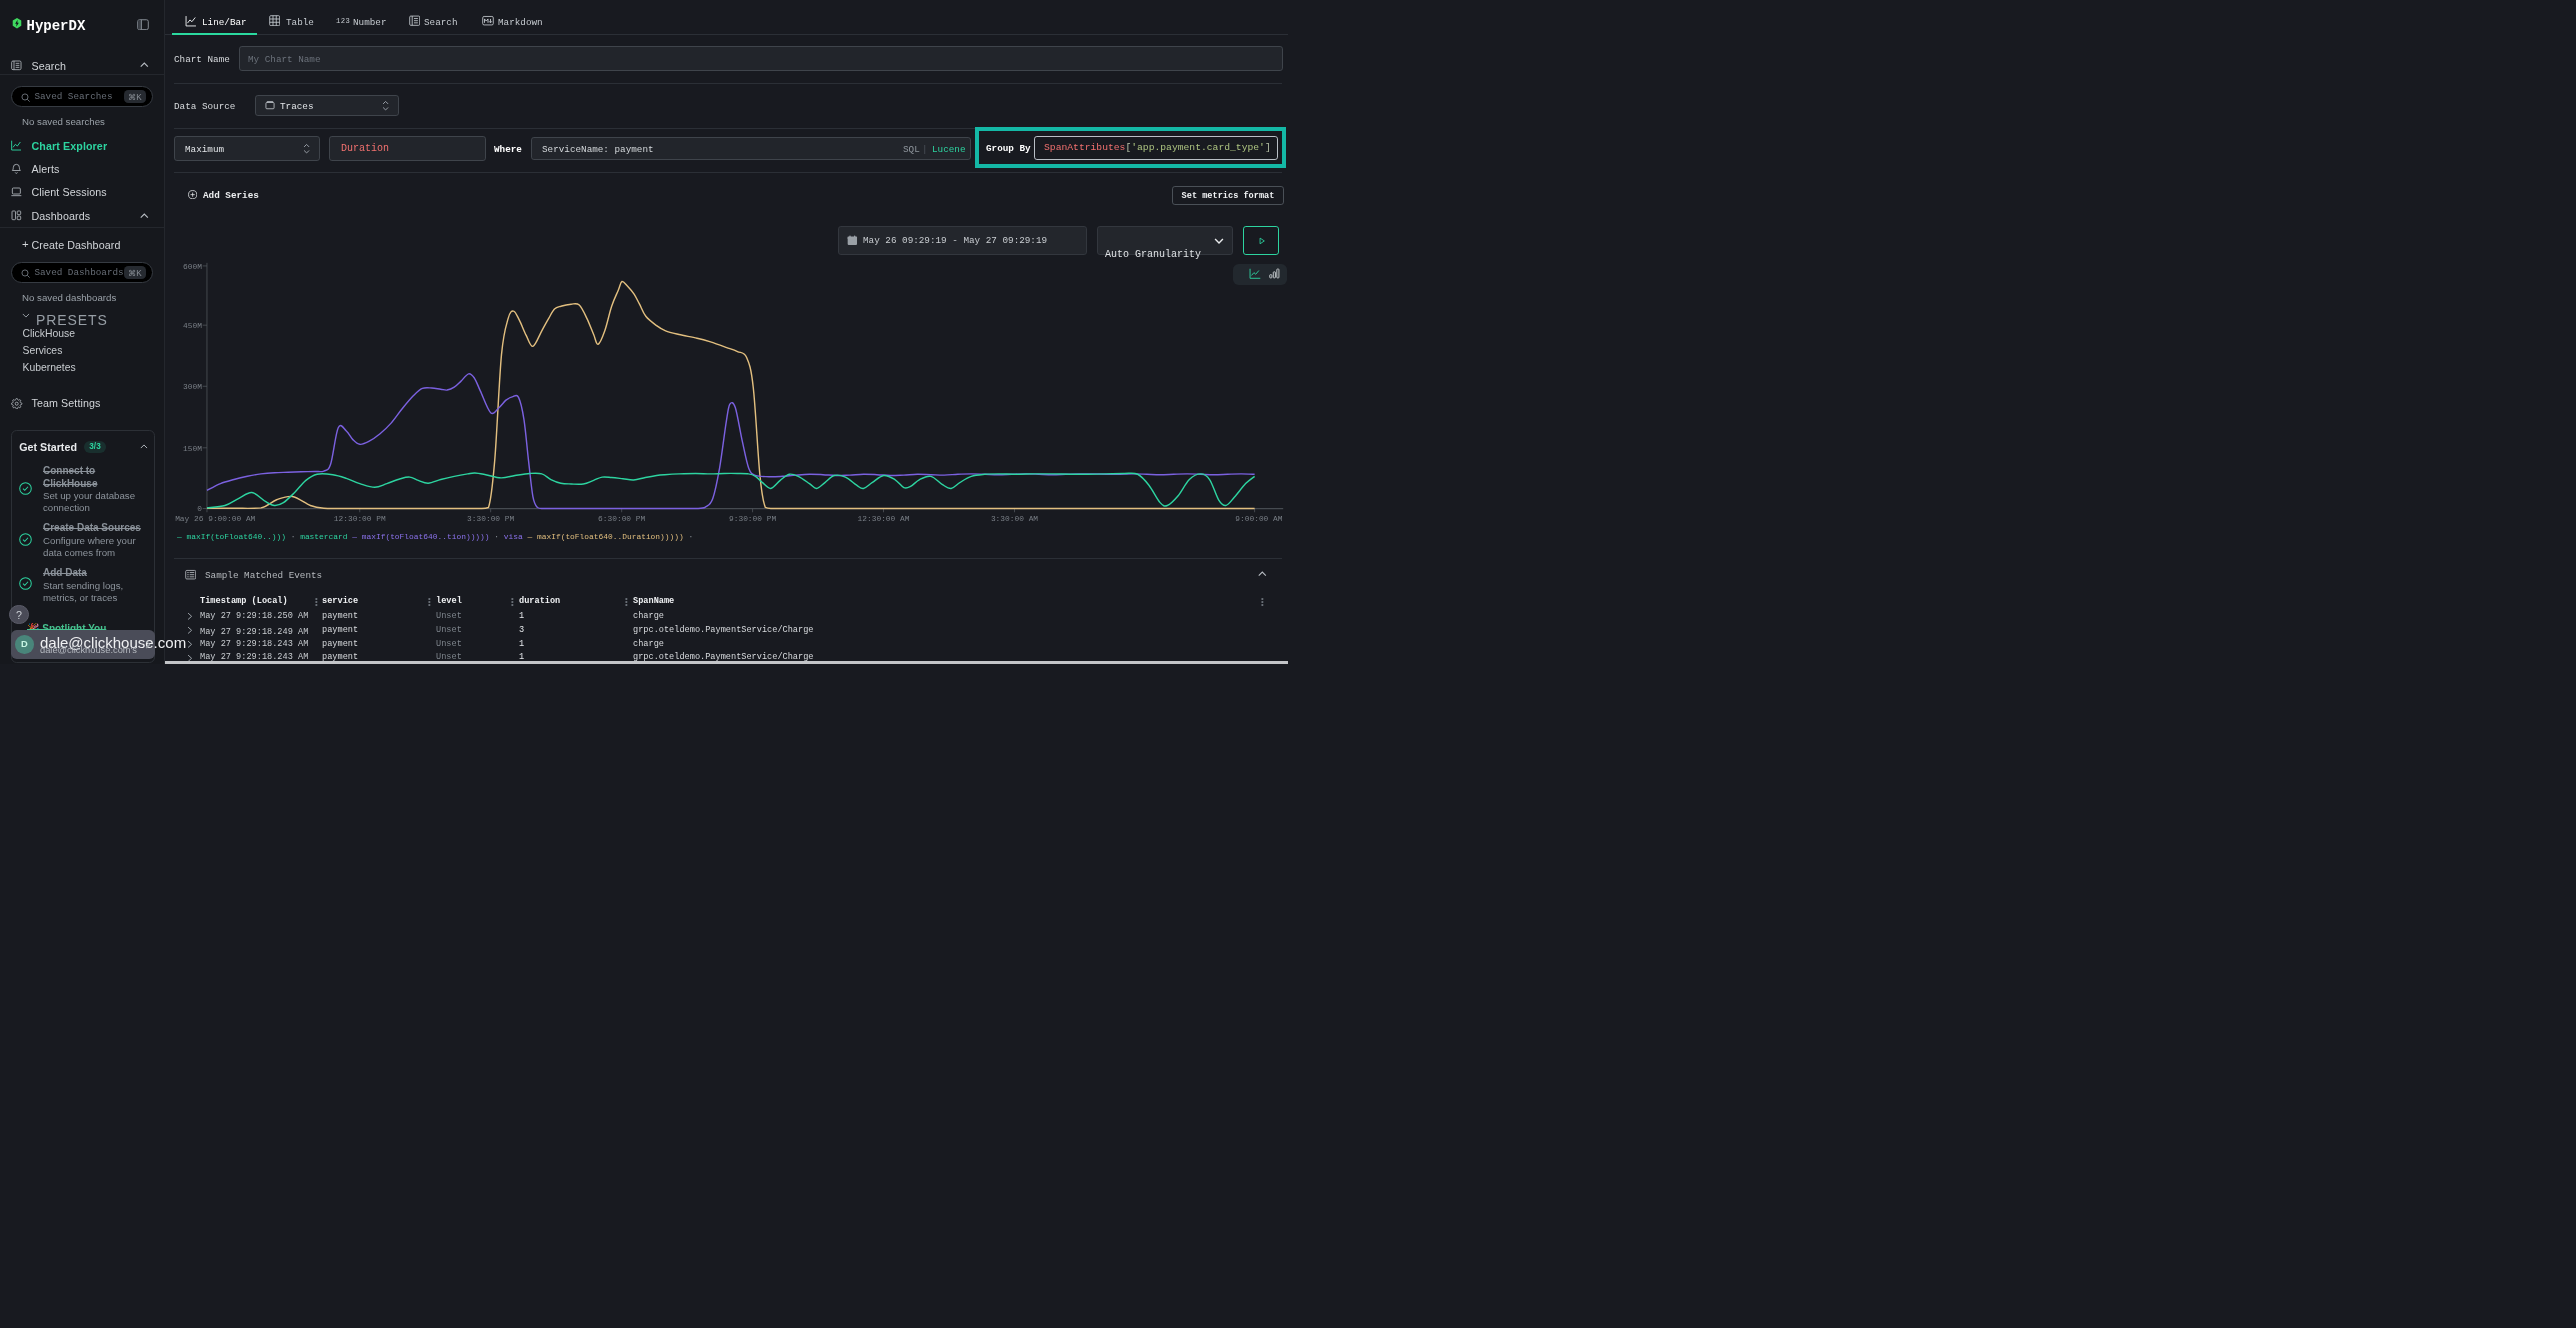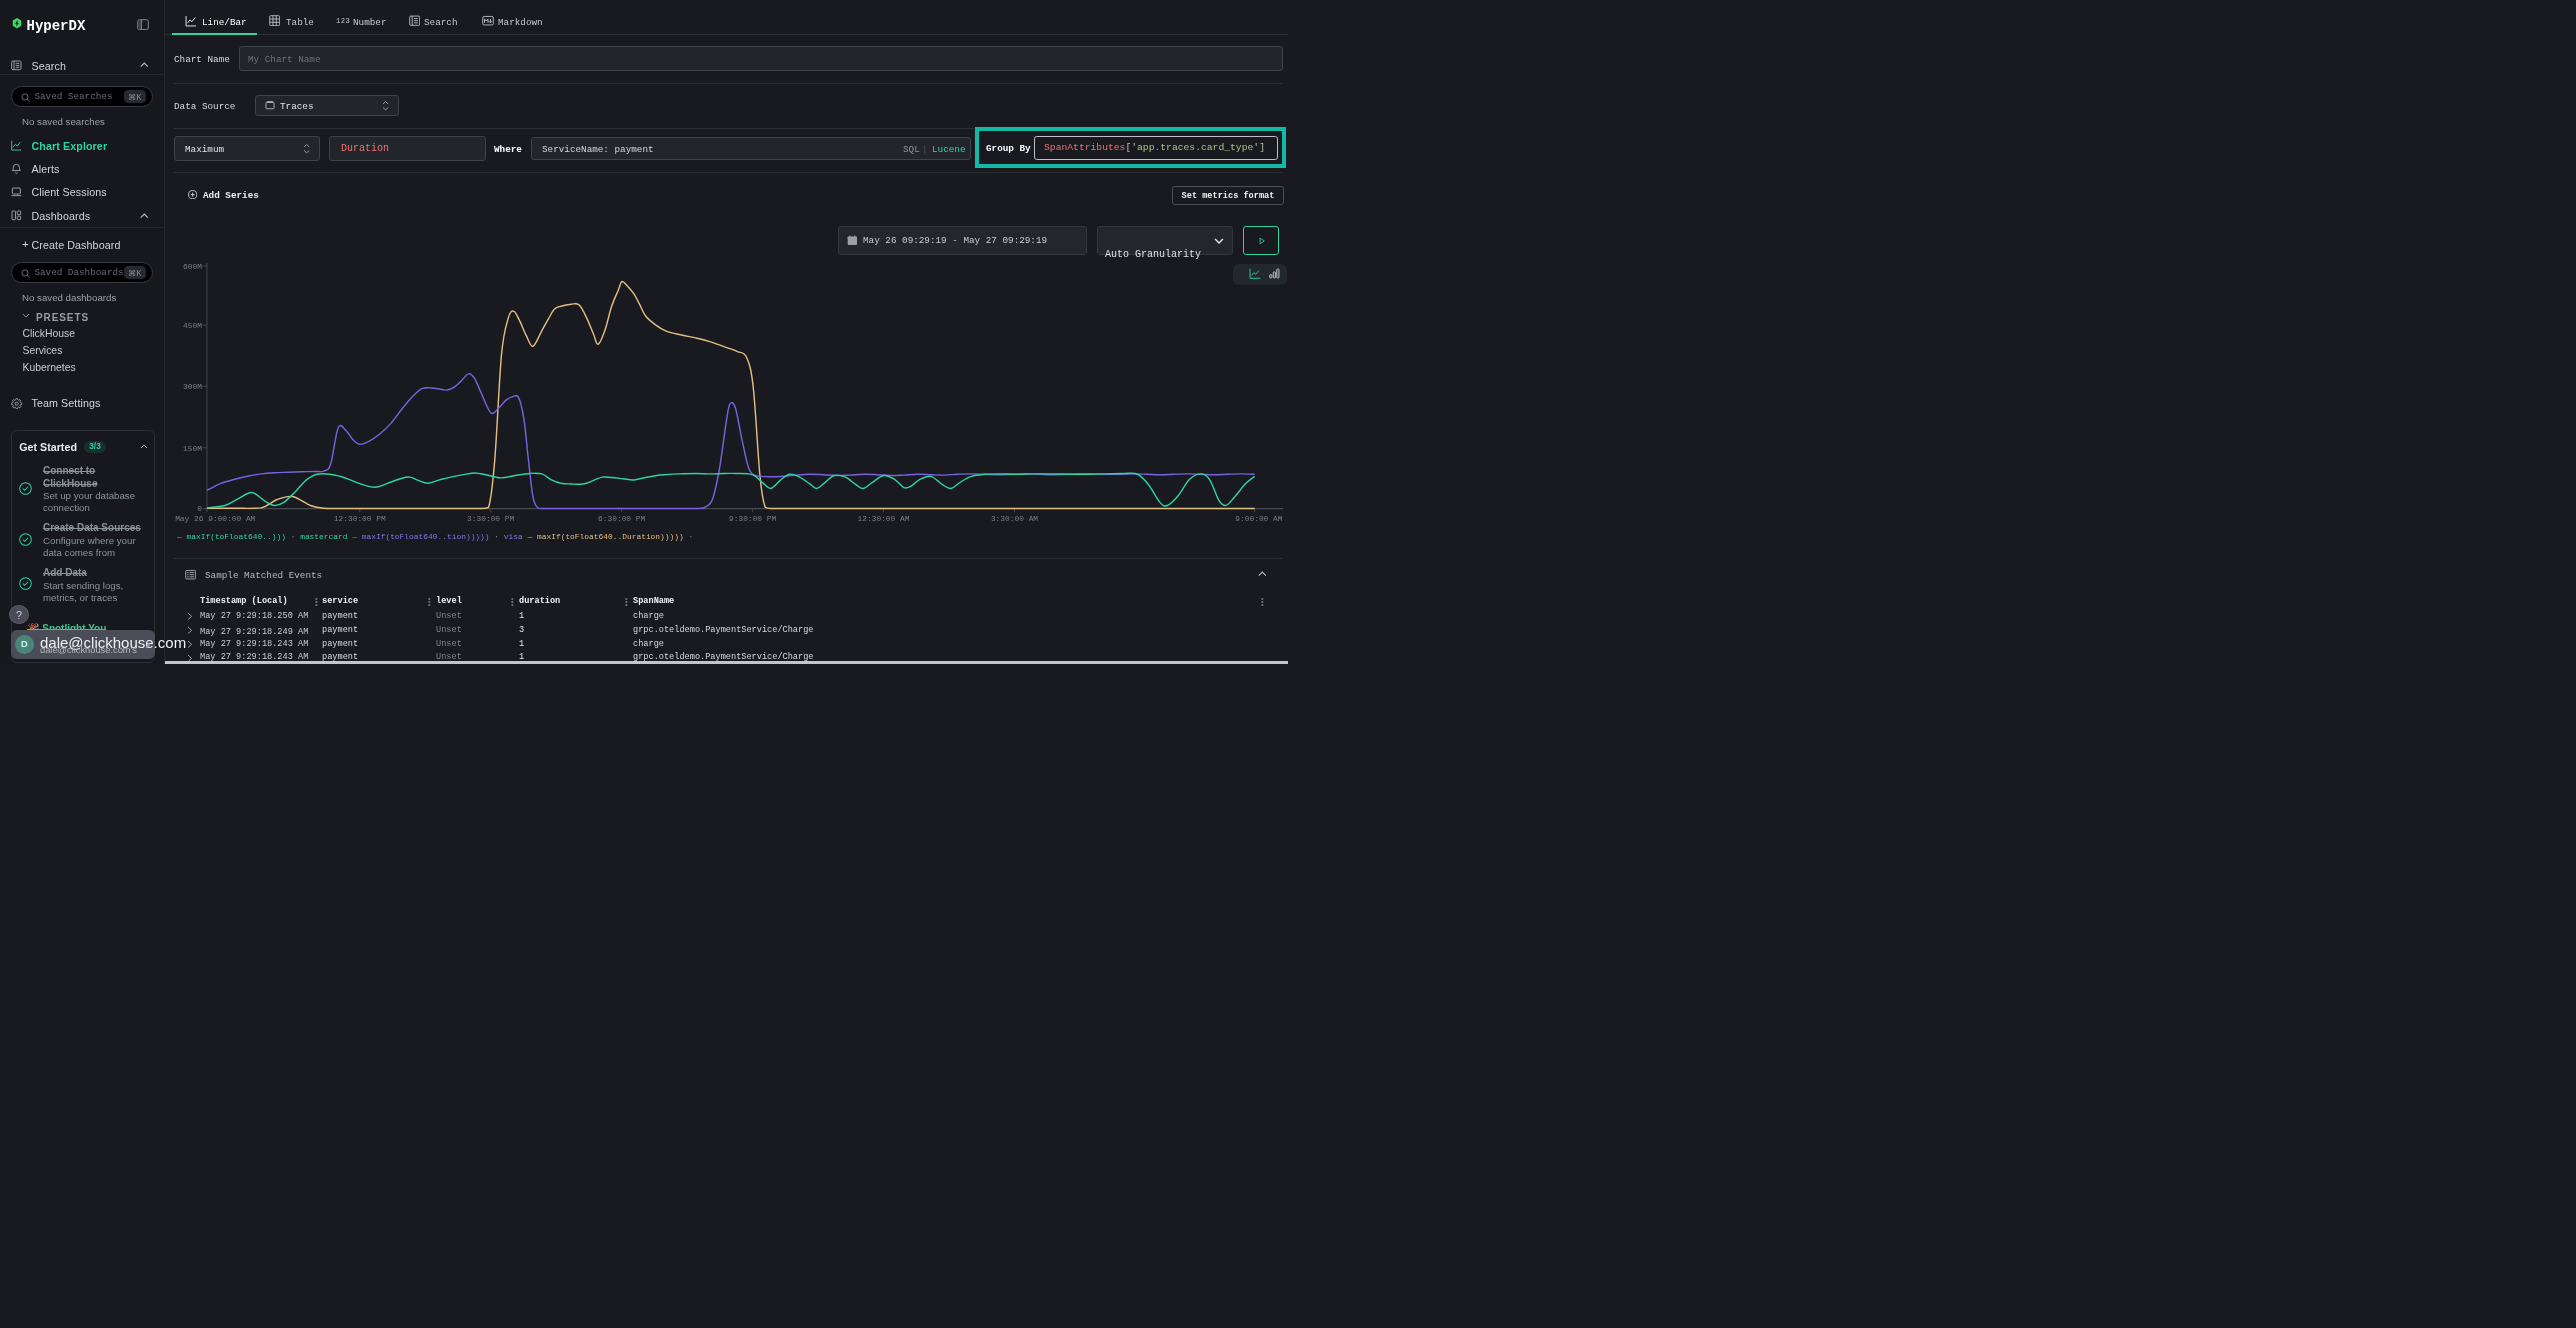--- a/index.html
+++ b/index.html
@@ -91,21 +91,21 @@
       <circle cx="6" cy="6" r="4.6"></circle>
       <line x1="9.5" y1="9.5" x2="13" y2="13"></line>
     </svg>
     <span class="ph">Saved Dashboards</span>
     <span class="kbd">⌘K</span>
   </div>
 <div class="a sans dim" style="left:22px;top:292px;font-size:9.7px">No saved dashboards</div>
 <svg class="a" style="left:22px;top:313px" width="7.9" height="5" viewBox="0 0 12 8" fill="none" stroke="#9aa1a8" stroke-width="1.5">
     <path d="M1 1.5 L6 6.5 L11 1.5"></path>
   </svg>
-<div class="a sans" style="left:36px;top:312px;font-size:10px;font-weight:bold;color:#979ea5;letter-spacing:0.9px">PRESETS</div>
+<div class="a sans" style="left:36px;top:312px;font-size:14px;font-weight:normal;color:#979ea5;letter-spacing:0.9px">PRESETS</div>
 <div class="a sans" style="left:22.5px;top:328px;font-size:10.4px;color:#c8ccd0">ClickHouse</div>
 <div class="a sans" style="left:22.5px;top:345px;font-size:10.4px;color:#c8ccd0">Services</div>
 <div class="a sans" style="left:22.5px;top:362px;font-size:10.4px;color:#c8ccd0">Kubernetes</div>
 
 <svg class="a" style="left:11.4px;top:398px" width="11.4" height="11.4" viewBox="0 0 24 24" fill="none" stroke="#aeb4ba" stroke-width="1.8">
     <circle cx="12" cy="12" r="3.2"></circle>
     <path d="M19.4 15a1.65 1.65 0 0 0 .33 1.82l.06.06a2 2 0 1 1-2.83 2.83l-.06-.06a1.65 1.65 0 0 0-1.82-.33 1.65 1.65 0 0 0-1 1.51V21a2 2 0 1 1-4 0v-.09A1.65 1.65 0 0 0 9 19.4a1.65 1.65 0 0 0-1.82.33l-.06.06a2 2 0 1 1-2.83-2.83l.06-.06a1.65 1.65 0 0 0 .33-1.82 1.65 1.65 0 0 0-1.51-1H3a2 2 0 1 1 0-4h.09A1.65 1.65 0 0 0 4.6 9a1.65 1.65 0 0 0-.33-1.82l-.06-.06a2 2 0 1 1 2.83-2.83l.06.06a1.65 1.65 0 0 0 1.82.33H9a1.65 1.65 0 0 0 1-1.51V3a2 2 0 1 1 4 0v.09a1.65 1.65 0 0 0 1 1.51 1.65 1.65 0 0 0 1.82-.33l.06-.06a2 2 0 1 1 2.83 2.83l-.06.06a1.65 1.65 0 0 0-.33 1.82V9a1.65 1.65 0 0 0 1.51 1H21a2 2 0 1 1 0 4h-.09a1.65 1.65 0 0 0-1.51 1z"></path>
   </svg>
 <div class="a nav" style="left:31.5px;top:397px;font-weight:500">Team Settings</div>
 
@@ -206,21 +206,21 @@
 <div class="a mono13" style="left:494px;top:144px;color:#fff;font-weight:bold">Where</div>
 <div class="a box" style="left:531px;top:137px;width:440px;height:22.5px"></div>
 <div class="a mono13" style="left:542px;top:144px;color:#d4d8db">ServiceName: payment</div>
 <div class="a" style="left:903px;top:144px;font-size:9.3px;color:#8f969d">SQL</div>
 <div class="a" style="left:922px;top:144px;font-size:9.3px;color:#4d535a">|</div>
 <div class="a" style="left:932px;top:144px;font-size:9.3px;color:#2dd4a0">Lucene</div>
 
 <div class="a" style="left:975px;top:127px;width:311px;height:41px;border:4.3px solid #14b8a6"></div>
 <div class="a mono13" style="left:986px;top:143px;color:#fff;font-weight:bold">Group By</div>
 <div class="a" style="left:1034px;top:136px;width:244px;height:23.6px;border:1.1px solid #b9bfc6;border-radius:2.9px"></div>
-<div class="a" style="left:1044px;top:142px;font-size:9.7px"><span style="color:#f2716f">SpanAttributes</span><span style="color:#b9c4a8">[</span><span style="color:#aec581">'app.traces.card_type'</span><span style="color:#b9c4a8">]</span></div>
+<div class="a" style="left:1044px;top:142px;font-size:9.7px"><span style="color:#f2716f">SpanAttributes</span><span style="color:#b9c4a8">[</span><span style="color:#aec581">'app.payment.card_type'</span><span style="color:#b9c4a8">]</span></div>
 <div class="a mhr" style="left:174px;top:172px;width:1108px"></div>
 
 <svg class="a" style="left:188px;top:190px" width="9.3" height="9.3" viewBox="0 0 14 14" fill="none" stroke="#e4e7ea" stroke-width="1.2">
     <circle cx="7" cy="7" r="6.2"></circle>
     <line x1="7" y1="3.8" x2="7" y2="10.2"></line>
     <line x1="3.8" y1="7" x2="10.2" y2="7"></line>
   </svg>
 <div class="a mono13" style="left:203px;top:190px;color:#eceef0;font-weight:bold">Add Series</div>
 <div class="a" style="left:1172px;top:186px;width:112px;height:18.6px;border:0.7px solid #4a5057;border-radius:2.9px;text-align:center;line-height:18px;font-size:8.6px;font-weight:bold;color:#f2f4f6">Set metrics format</div>
 

